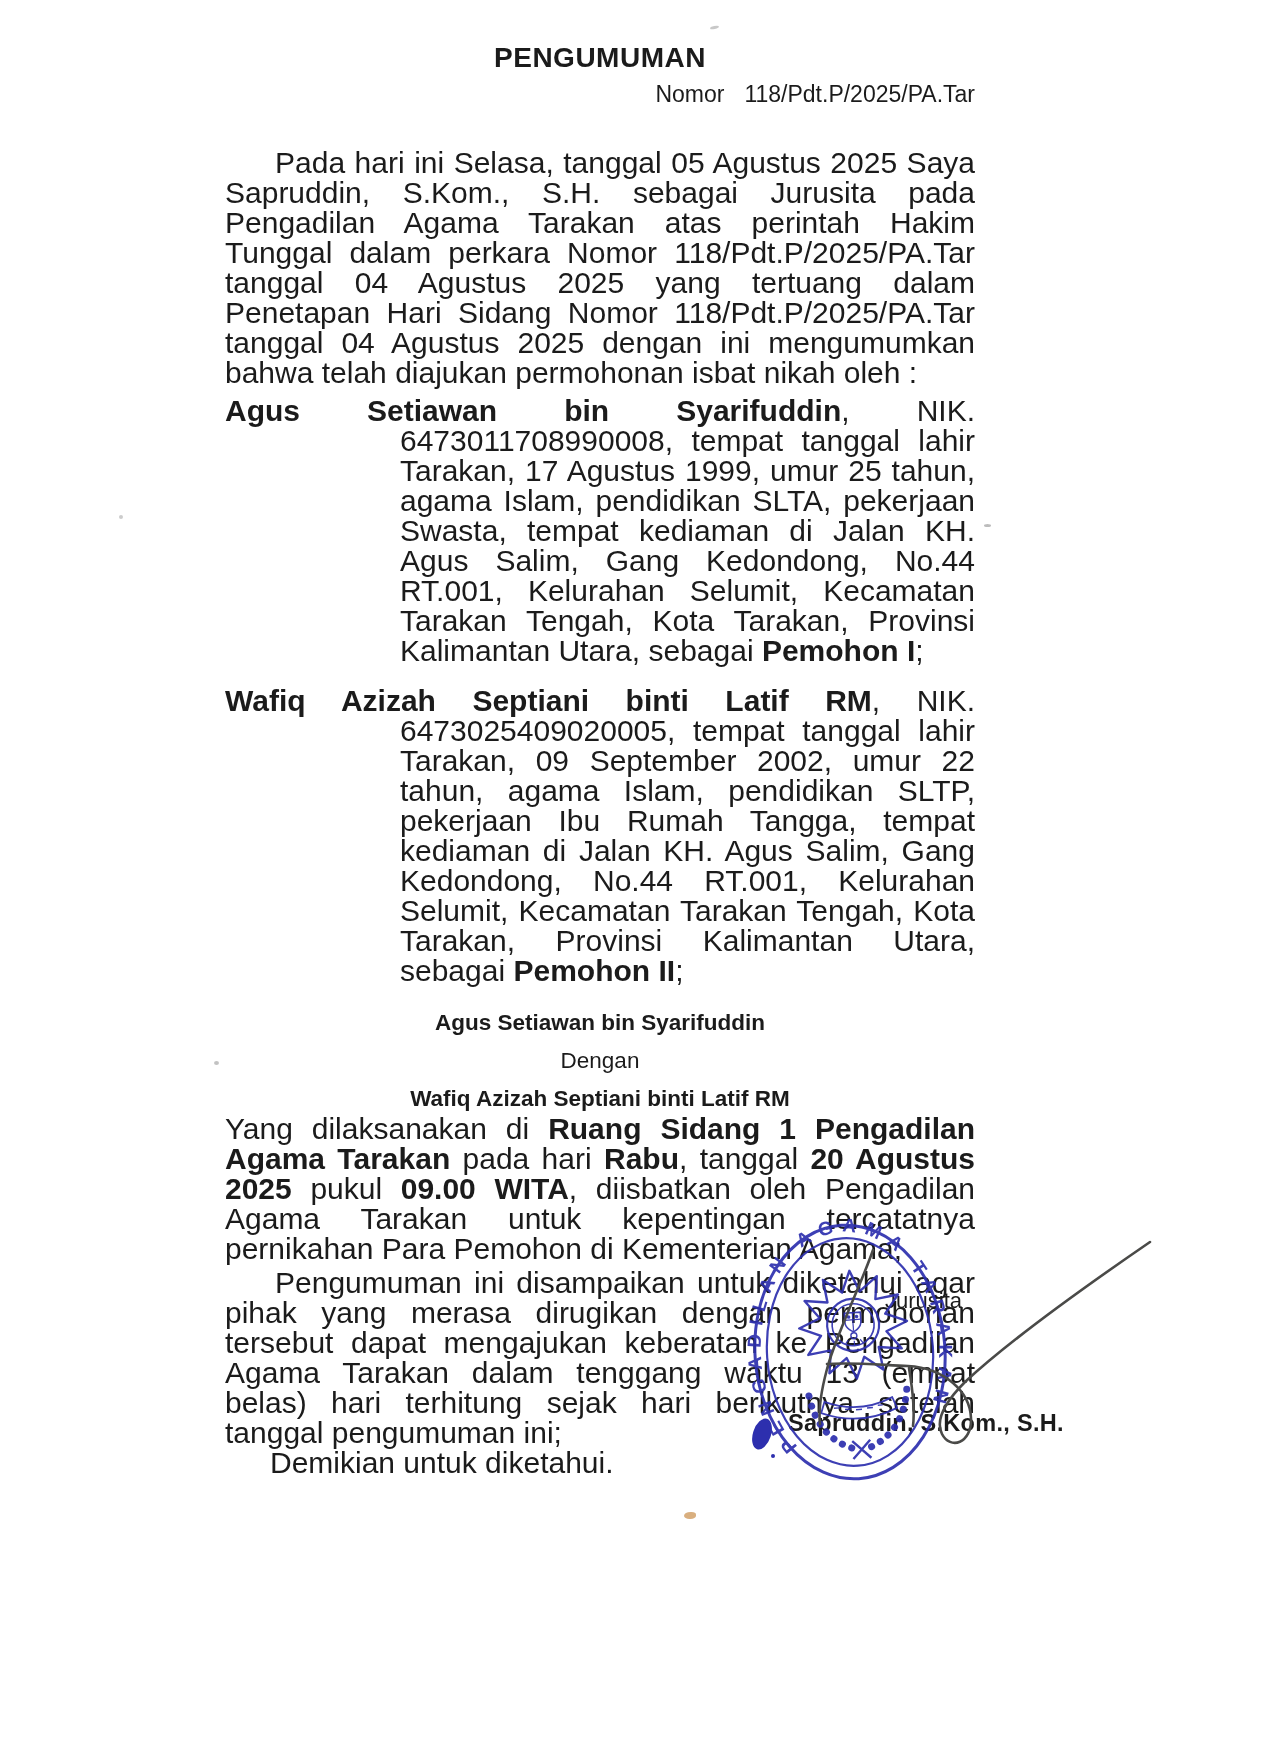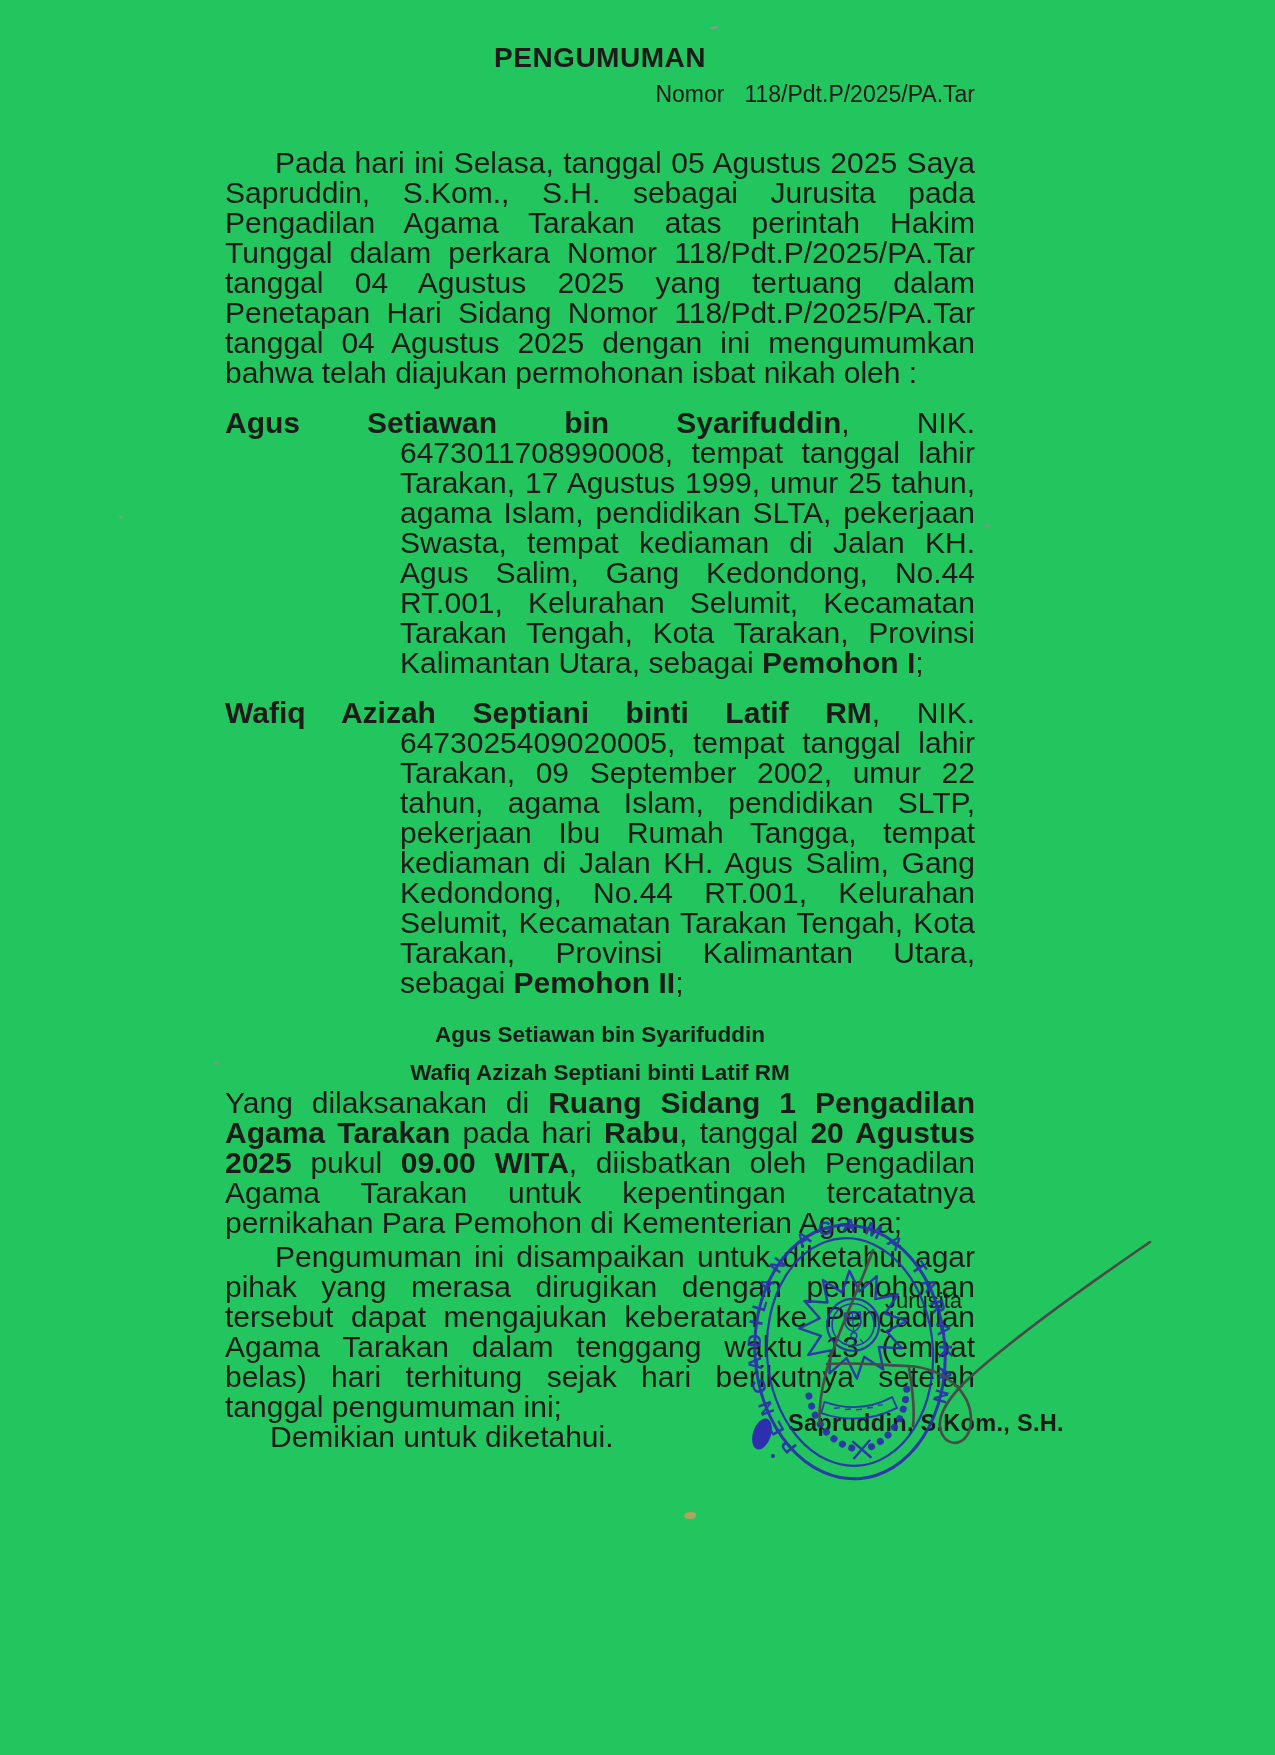--- a/index.html
+++ b/index.html
@@ -1,36 +1,36 @@
 <!DOCTYPE html>
 <html><head>
 <meta charset="utf-8">
 <style>
   html,body { margin:0; padding:0; background:#e8e8e8; }
   #page {
     position:relative; width:1275px; height:1755px;
-    background:#22c55e; overflow:hidden;
+    background:#ffffff; overflow:hidden;
     font-family:"Liberation Sans", sans-serif;
     color:#1b1b1b;
   }
   .doc {
     position:absolute; left:225px; top:42px; width:750px;
   }
   .title {
     text-align:center; font-weight:bold; font-size:28px; line-height:32px;
     letter-spacing:0.5px; margin:0;
   }
   .nomor {
     display:flex; justify-content:flex-end; gap:20px;
     font-size:23px; line-height:28px; margin-top:6px;
   }
   p { font-size:30px; line-height:30px; text-align:justify; margin:0; }
   .first-indent { text-indent:50px; }
   .p-intro   { margin-top:40px; }
-  .party     { margin-top:20px; padding-left:175px; text-indent:-175px; }
+  .party     { margin-top:8px; padding-left:175px; text-indent:-175px; }
   .party2    { margin-top:20px; }
   .request   { margin-top:20px; text-align:left; }
   .center-line { text-align:center; font-size:22.5px; line-height:30px; }
   .groom  { margin-top:22px; font-weight:bold; }
   .conj   { margin-top:8px; }
   .bride  { margin-top:8px; font-weight:bold; }
   .p-exec   { }
   .p-notice { margin-top:4px; }
   .closing  { margin-top:0; text-indent:45px; text-align:left; }
   .bseg { font-weight:bold; }
@@ -68,20 +68,21 @@
     </div>
 
     <p class="p-intro first-indent">Pada hari ini Selasa, tanggal 05 Agustus 2025 Saya Sapruddin, S.Kom., S.H. sebagai Jurusita pada Pengadilan Agama Tarakan atas perintah Hakim Tunggal dalam perkara Nomor 118/Pdt.P/2025/PA.Tar tanggal 04 Agustus 2025 yang tertuang dalam Penetapan Hari Sidang Nomor 118/Pdt.P/2025/PA.Tar tanggal 04 Agustus 2025 dengan ini mengumumkan bahwa telah diajukan permohonan isbat nikah oleh :</p>
 
     <p class="party"><span class="bseg">Agus Setiawan bin Syarifuddin</span><span>, NIK. 6473011708990008, tempat tanggal lahir Tarakan, 17 Agustus 1999, umur 25 tahun, agama Islam, pendidikan SLTA, pekerjaan Swasta, tempat kediaman di Jalan KH. Agus Salim, Gang Kedondong, No.44 RT.001, Kelurahan Selumit, Kecamatan Tarakan Tengah, Kota Tarakan, Provinsi Kalimantan Utara, sebagai </span><span class="bseg">Pemohon I</span><span>;</span></p>
 
     <p class="party party2"><span class="bseg">Wafiq Azizah Septiani binti Latif RM</span><span>, NIK. 6473025409020005, tempat tanggal lahir Tarakan, 09 September 2002, umur 22 tahun, agama Islam, pendidikan SLTP, pekerjaan Ibu Rumah Tangga, tempat kediaman di Jalan KH. Agus Salim, Gang Kedondong, No.44 RT.001, Kelurahan Selumit, Kecamatan Tarakan Tengah, Kota Tarakan, Provinsi Kalimantan Utara, sebagai </span><span class="bseg">Pemohon II</span><span>;</span></p>
 
 
     <div class="center-line groom">Agus Setiawan bin Syarifuddin</div>
+    <div class="center-line conj">Dengan</div>
     <div class="center-line bride">Wafiq Azizah Septiani binti Latif RM</div>
 
     <p class="p-exec"><span>Yang dilaksanakan di </span><span class="bseg">Ruang Sidang 1 Pengadilan Agama Tarakan</span><span> pada hari </span><span class="bseg">Rabu</span><span>, tanggal </span><span class="bseg">20 Agustus 2025</span><span> pukul </span><span class="bseg">09.00 WITA</span><span>, diisbatkan oleh Pengadilan Agama Tarakan untuk kepentingan tercatatnya pernikahan Para Pemohon di Kementerian Agama;</span></p>
 
     <p class="p-notice first-indent">Pengumuman ini disampaikan untuk diketahui agar pihak yang merasa dirugikan dengan permohonan tersebut dapat mengajukan keberatan ke Pengadilan Agama Tarakan dalam tenggang waktu 13 (empat belas) hari terhitung sejak hari berikutnya setelah tanggal pengumuman ini;</p>
 
     <p class="closing">Demikian untuk diketahui.</p>
   </div>
 
   <div class="sig-role">Jurusita</div>

